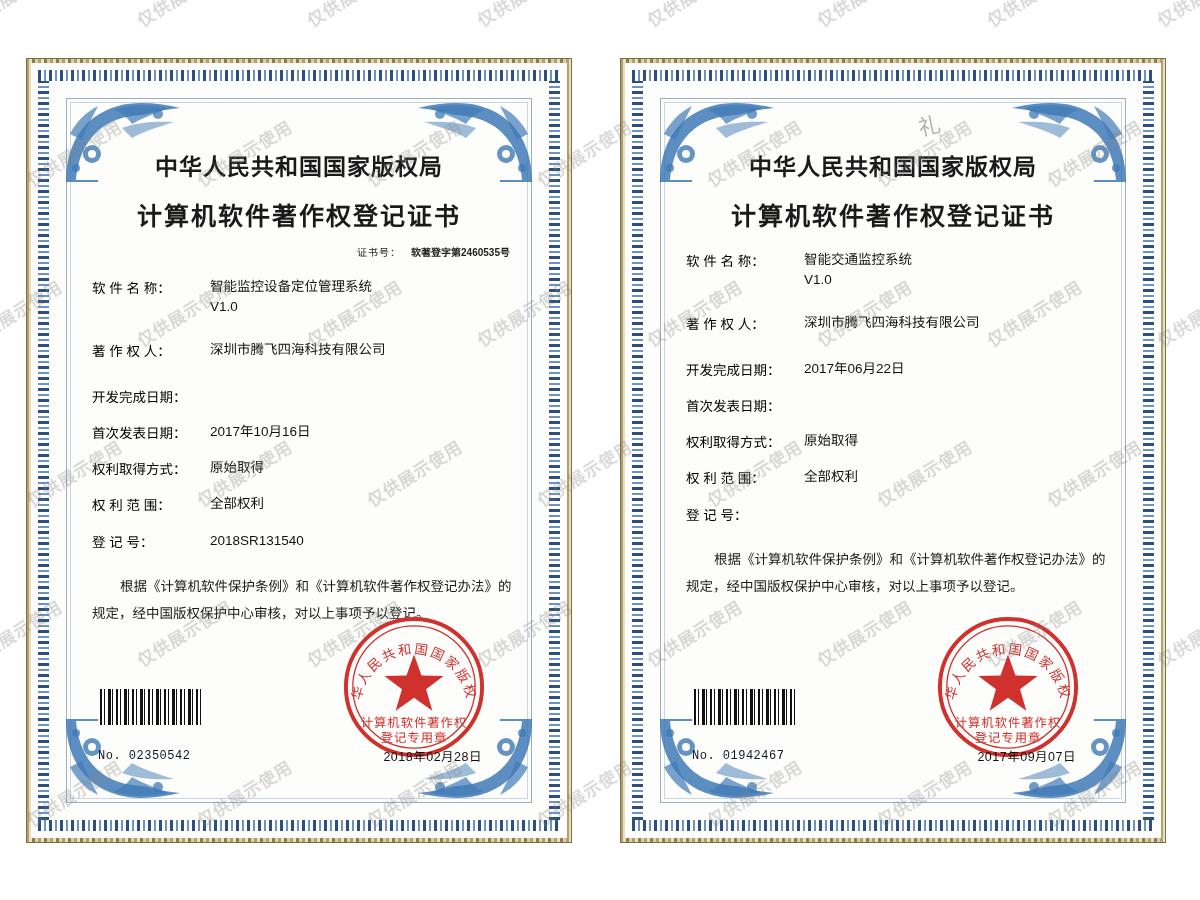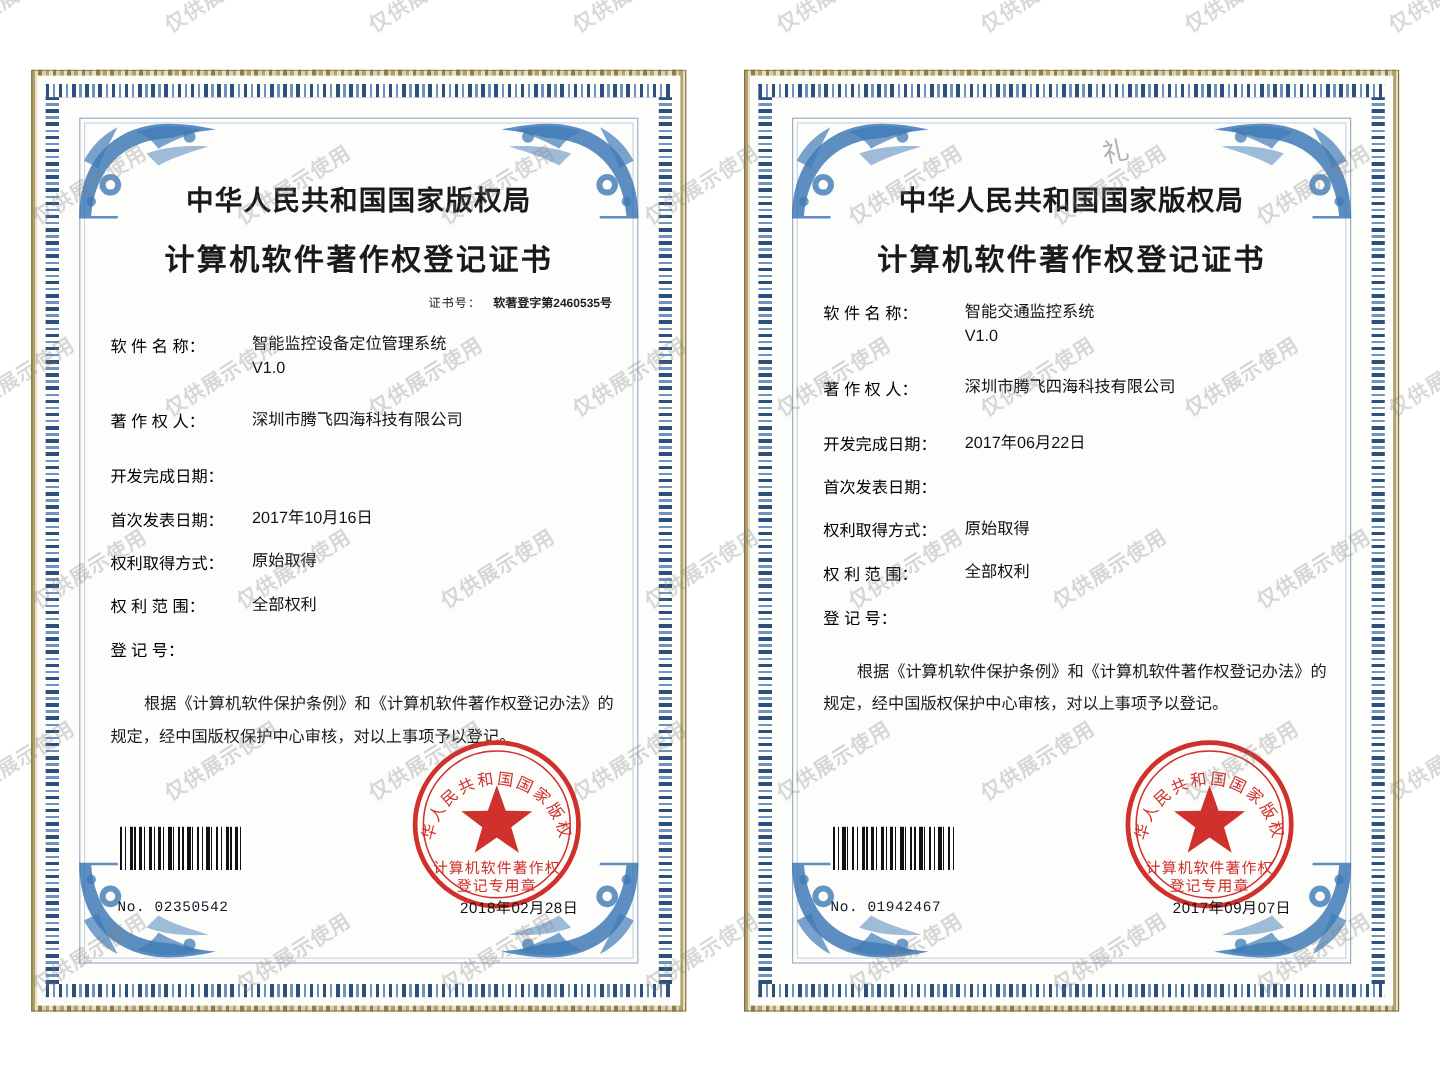--- a/index.html
+++ b/index.html
@@ -347,20 +347,21 @@
         <div class="field">
           <div class="k">权利取得方式：</div>
           <div class="v">原始取得</div>
         </div>
         <div class="field">
           <div class="k">权 利 范 围：</div>
           <div class="v">全部权利</div>
         </div>
         <div class="field">
           <div class="k">登 记 号：</div>
+          <div class="v">2018SR131540</div>
         </div>
       </div>
 
       <div class="para">
         <span class="indent"></span><span>根据《计算机软件保护条例》和《计算机软件著作权登记办法》的</span><br>
         <span>规定，经中国版权保护中心审核，对以上事项予以登记。</span>
       </div>
 
       <div class="barcode"></div>
 

